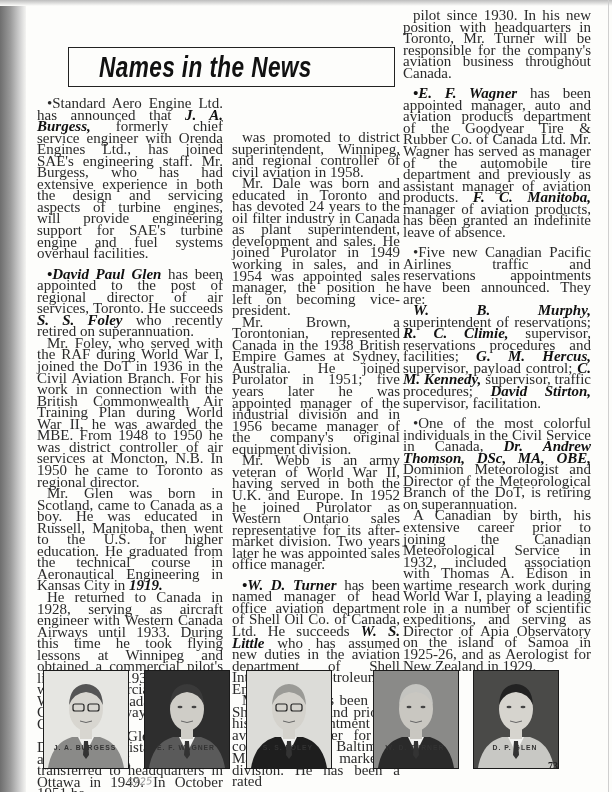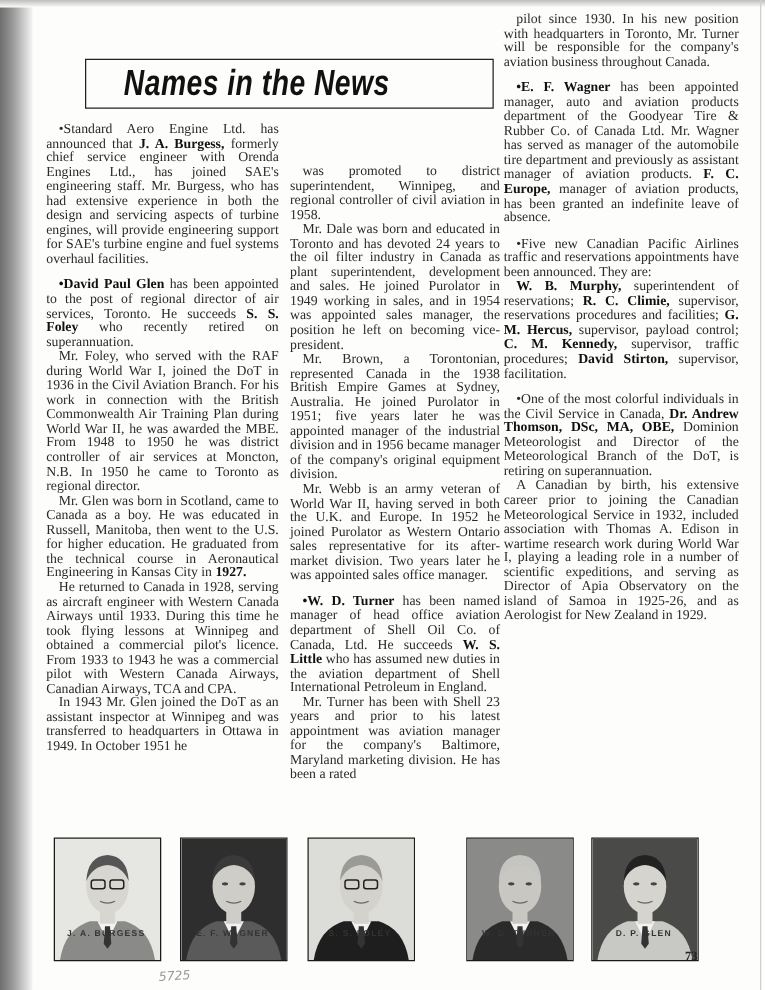--- a/index.html
+++ b/index.html
@@ -7,25 +7,25 @@
          font-family:"Liberation Serif","DejaVu Serif",serif; color:#222; }
   .binding { position:absolute; left:0; top:0; width:26px; height:792px;
              background:linear-gradient(to right,#6e6e6e 0%,#9a9a9a 40%,#cfcfcf 75%,#f4f4f2 100%); }
   .topshade { position:absolute; left:0; top:0; width:612px; height:6px;
               background:linear-gradient(to bottom,#bdbdbd,#fdfdfb); }
   .rightline { position:absolute; right:3px; top:0; width:1px; height:792px; background:#cfcfcf; }
   .title-box { position:absolute; left:68px; top:47px; width:325px; height:38px;
                border:1.3px solid #222; display:flex; align-items:center; justify-content:flex-start; }
   .title { font-family:"Liberation Sans","DejaVu Sans",sans-serif; font-weight:bold; font-style:italic;
            font-size:29px; letter-spacing:0.5px; transform:scaleX(0.78); color:#111; white-space:nowrap; }
-  .col { position:absolute; font-size:11px; line-height:11.55px; text-align:justify; color:#2a2a2a;
+  .col { position:absolute; font-size:15px; line-height:11.55px; text-align:justify; color:#2a2a2a;
          hyphens:manual; }
   .col p { margin:0; text-indent:10px; }
   .col p.gap { margin-top:9px; }
-  .col b { color:#111; }
+  .col b { color:#111;font-style:italic; }
   .c1 { left:37px; top:98px; width:186px; }
   .c2 { left:232px; top:108px; width:168px;margin-top:24px; }
   .c3 { left:403px; top:10px; width:188px; }
   .photo { position:absolute; top:670px; width:84px; height:97px; border:1.5px solid #1a1a1a;
            overflow:hidden; }
   .photo svg { display:block; width:100%; height:100%; }
   .caption { position:absolute; top:744px; width:110px; text-align:center;
              font-family:"Liberation Sans","DejaVu Sans",sans-serif; font-weight:bold;
              font-size:6.8px; letter-spacing:1px; color:#333; }
   .dateline { position:absolute; left:38px; top:799px; font-style:italic; font-size:10.5px; color:#333; }
@@ -41,35 +41,35 @@
 <div class="rightline"></div>
 
 <div class="title-box">
   <span class="title">Names in the News</span>
 </div>
 
 <div class="col c1">
     <p>•Standard Aero Engine Ltd. has announced that <b>J. A. Burgess,</b> formerly chief service engineer with Orenda Engines Ltd., has joined SAE's engineering staff. Mr. Burgess, who has had extensive experience in both the design and servicing aspects of turbine engines, will provide engineering support for SAE's turbine engine and fuel systems overhaul facilities.</p>
     <p class="gap"><b>•David Paul Glen</b> has been appointed to the post of regional director of air services, Toronto. He succeeds <b>S. S. Foley</b> who recently retired on superannuation.</p>
     <p>Mr. Foley, who served with the RAF during World War I, joined the DoT in 1936 in the Civil Aviation Branch. For his work in connection with the British Commonwealth Air Training Plan during World War II, he was awarded the MBE. From 1948 to 1950 he was district controller of air services at Moncton, N.B. In 1950 he came to Toronto as regional director.</p>
-    <p>Mr. Glen was born in Scotland, came to Canada as a boy. He was educated in Russell, Manitoba, then went to the U.S. for higher education. He graduated from the technical course in Aeronautical Engineering in Kansas City in <b>1927.</b></p>
+    <p>Mr. Glen was born in Scotland, came to Canada as a boy. He was educated in Russell, Manitoba, then went to the U.S. for higher education. He graduated from the technical course in Aeronautical Engineering in Kansas City in <b>1919.</b></p>
     <p>He returned to Canada in 1928, serving as aircraft engineer with Western Canada Airways until 1933. During this time he took flying lessons at Winnipeg and obtained a commercial pilot's licence. From 1933 to 1943 he was a commercial pilot with Western Canada Airways, Canadian Airways, TCA and CPA.</p>
     <p>In 1943 Mr. Glen joined the DoT as an assistant inspector at Winnipeg and was transferred to headquarters in Ottawa in 1949. In October 1951 he</p>
   </div>
 <div class="col c2">
     <p>was promoted to district superintendent, Winnipeg, and regional controller of civil aviation in 1958.</p>
     <p>Mr. Dale was born and educated in Toronto and has devoted 24 years to the oil filter industry in Canada as plant superintendent, development and sales. He joined Purolator in 1949 working in sales, and in 1954 was appointed sales manager, the position he left on becoming vice-president.</p>
     <p>Mr. Brown, a Torontonian, represented Canada in the 1938 British Empire Games at Sydney, Australia. He joined Purolator in 1951; five years later he was appointed manager of the industrial division and in 1956 became manager of the company's original equipment division.</p>
     <p>Mr. Webb is an army veteran of World War II, having served in both the U.K. and Europe. In 1952 he joined Purolator as Western Ontario sales representative for its after-market division. Two years later he was appointed sales office manager.</p>
     <p class="gap"><b>•W. D. Turner</b> has been named manager of head office aviation department of Shell Oil Co. of Canada, Ltd. He succeeds <b>W. S. Little</b> who has assumed new duties in the aviation department of Shell International Petroleum in England.</p>
     <p>Mr. Turner has been with Shell 23 years and prior to his latest appointment was aviation manager for the company's Baltimore, Maryland marketing division. He has been a rated</p>
   </div>
 <div class="col c3">
     <p>pilot since 1930. In his new position with headquarters in Toronto, Mr. Turner will be responsible for the company's aviation business throughout Canada.</p>
-    <p class="gap"><b>•E. F. Wagner</b> has been appointed manager, auto and aviation products department of the Goodyear Tire &amp; Rubber Co. of Canada Ltd. Mr. Wagner has served as manager of the automobile tire department and previously as assistant manager of aviation products. <b>F. C. Europe,</b> manager of aviation products, has been granted an indefinite leave of absence.</p>
+    <p class="gap"><b>•E. F. Wagner</b> has been appointed manager, auto and aviation products department of the Goodyear Tire &amp; Rubber Co. of Canada Ltd. Mr. Wagner has served as manager of the automobile tire department and previously as assistant manager of aviation products. <b>F. C. Manitoba,</b> manager of aviation products, has been granted an indefinite leave of absence.</p>
     <p class="gap">•Five new Canadian Pacific Airlines traffic and reservations appointments have been announced. They are:</p>
     <p><b>W. B. Murphy,</b> superintendent of reservations; <b>R. C. Climie,</b> supervisor, reservations procedures and facilities; <b>G. M. Hercus,</b> supervisor, payload control; <b>C. M. Kennedy,</b> supervisor, traffic procedures; <b>David Stirton,</b> supervisor, facilitation.</p>
     <p class="gap">•One of the most colorful individuals in the Civil Service in Canada, <b>Dr. Andrew Thomson, DSc, MA, OBE,</b> Dominion Meteorologist and Director of the Meteorological Branch of the DoT, is retiring on superannuation.</p>
     <p>A Canadian by birth, his extensive career prior to joining the Canadian Meteorological Service in 1932, included association with Thomas A. Edison in wartime research work during World War I, playing a leading role in a number of scientific expeditions, and serving as Director of Apia Observatory on the island of Samoa in 1925-26, and as Aerologist for New Zealand in 1929.</p>
   </div>
 
 <div>
   <div class="photo" style="left:43px">
       <svg viewBox="0 0 84 97" preserveAspectRatio="none">
         <rect x="0" y="0" width="84" height="97" fill="#e6e6e2"></rect>

